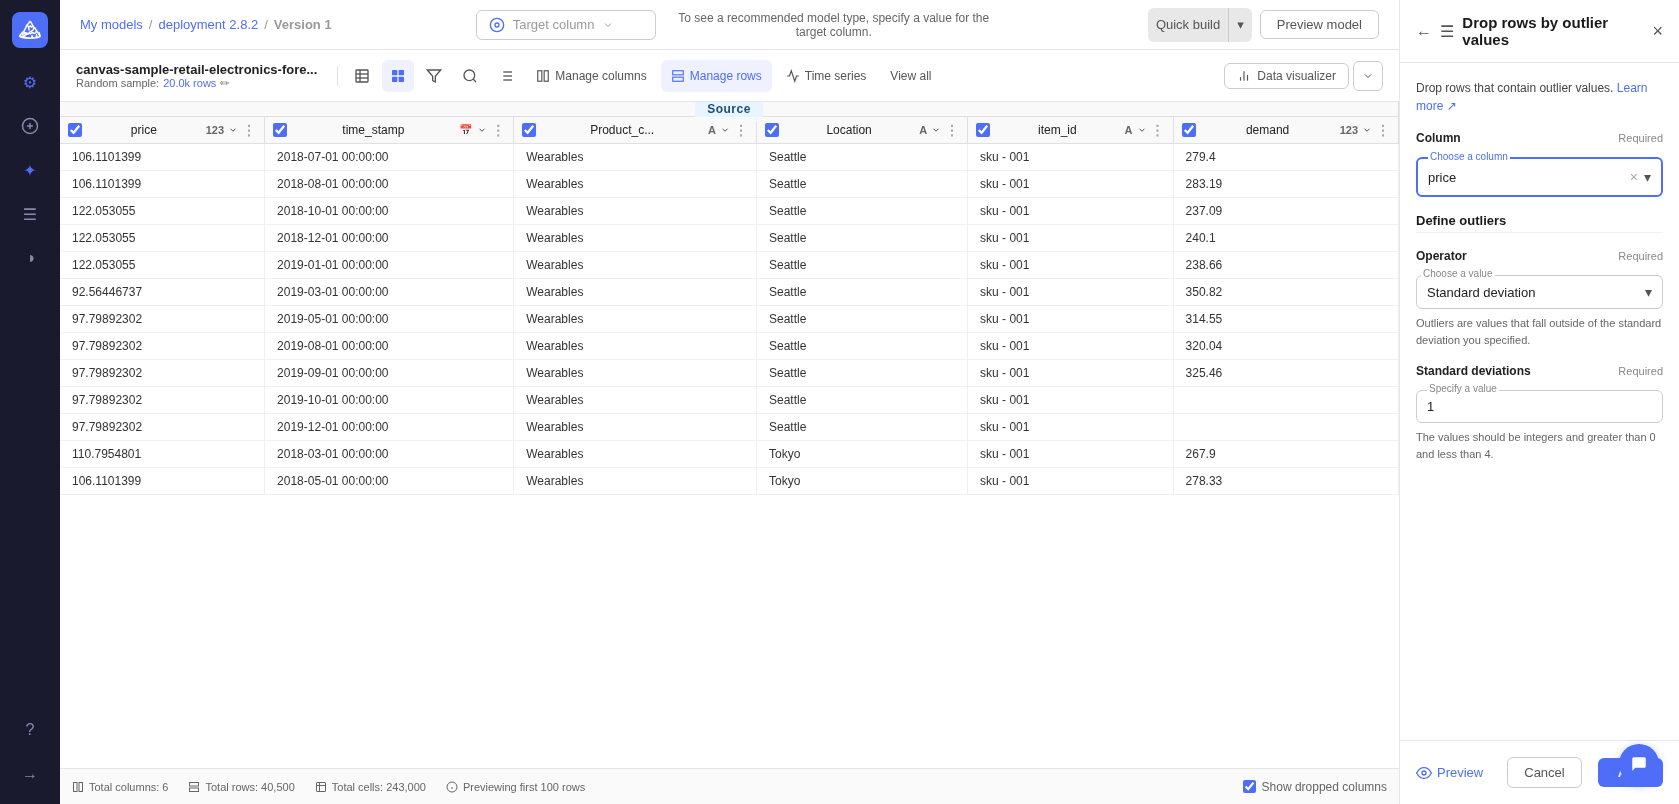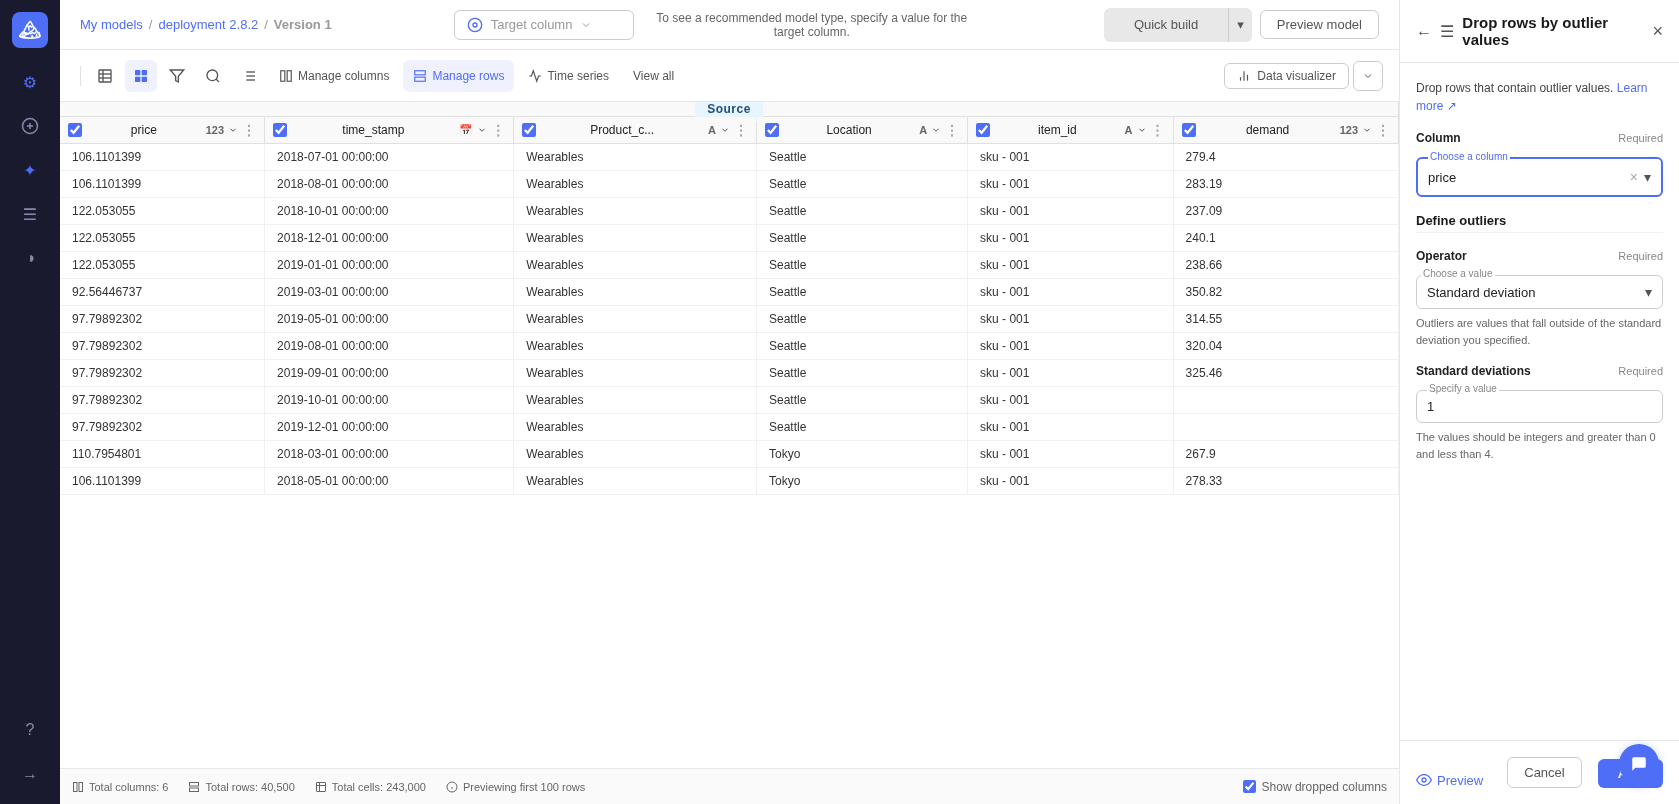--- a/index.html
+++ b/index.html
@@ -82,21 +82,21 @@
     .target-dropdown svg { flex-shrink: 0; }
     .header-actions {
       display: flex; align-items: center; gap: 8px;
     }
     .quick-build-btn {
       display: flex; align-items: center;
       background: #e8e8e8; border: none; border-radius: 6px;
       font-size: 13px; color: #555; cursor: pointer;
       height: 34px;
     }
-    .quick-build-main { padding: 0 30px; border-right: 1px solid #ccc; height: 100%; display: flex; align-items: center; }
+    .quick-build-main { padding: 0 8px; border-right: 1px solid #ccc; height: 100%; display: flex; align-items: center; }
     .quick-build-arrow { padding: 0 8px; height: 100%; display: flex; align-items: center; }
     .preview-model-btn {
       background: #fff; border: 1px solid #ccc; border-radius: 6px;
       padding: 6px 16px; font-size: 13px; color: #555; cursor: pointer;
     }
 
     
     .dataset-toolbar {
       height: 52px;
       border-bottom: 1px solid #e5e7eb;
@@ -309,21 +309,21 @@
       top: -8px;
       left: 10px;
       background: #fff;
       padding: 0 2px;
     }
     .panel-std-input-wrap input {
       border: none; outline: none; flex: 1; font-size: 13px; color: #222;
     }
     .panel-actions {
       display: flex;
-      align-items: flex-end;
+      align-items: center;
       gap: 16px;
       padding: 16px;
       border-top: 1px solid #e5e7eb;
       margin-top: auto;
     }
     .btn-preview {
       display: flex; align-items: center; gap: 5px;
       background: none; border: none; color: #4f6ef7;
       font-size: 13px; cursor: pointer; flex: 1;
     }
@@ -398,20 +398,28 @@
     <div class="header-actions">
       <div class="quick-build-btn">
         <span class="quick-build-main">Quick build</span>
         <span class="quick-build-arrow">▾</span>
       </div>
       <button class="preview-model-btn">Preview model</button>
     </div>
   </div>
 
   <div class="dataset-toolbar">
+    <div class="dataset-name-section">
+      <span class="dataset-name">canvas-sample-retail-electronics-fore...</span>
+      <span class="dataset-meta">
+        <span>Random sample:</span>
+        <a href="#">20.0k rows</a>
+        <span style="cursor:pointer;">✏</span>
+      </span>
+    </div>
 
     <div class="separator"></div>
 
     <button class="toolbar-icon-btn">
       <svg width="16" height="16" viewBox="0 0 24 24" fill="none" stroke="currentColor" stroke-width="2">
           <rect x="3" y="3" width="18" height="18" rx="1"></rect>
           <line x1="3" y1="9" x2="21" y2="9"></line>
           <line x1="3" y1="15" x2="21" y2="15"></line>
           <line x1="9" y1="3" x2="9" y2="21"></line>
         </svg>

